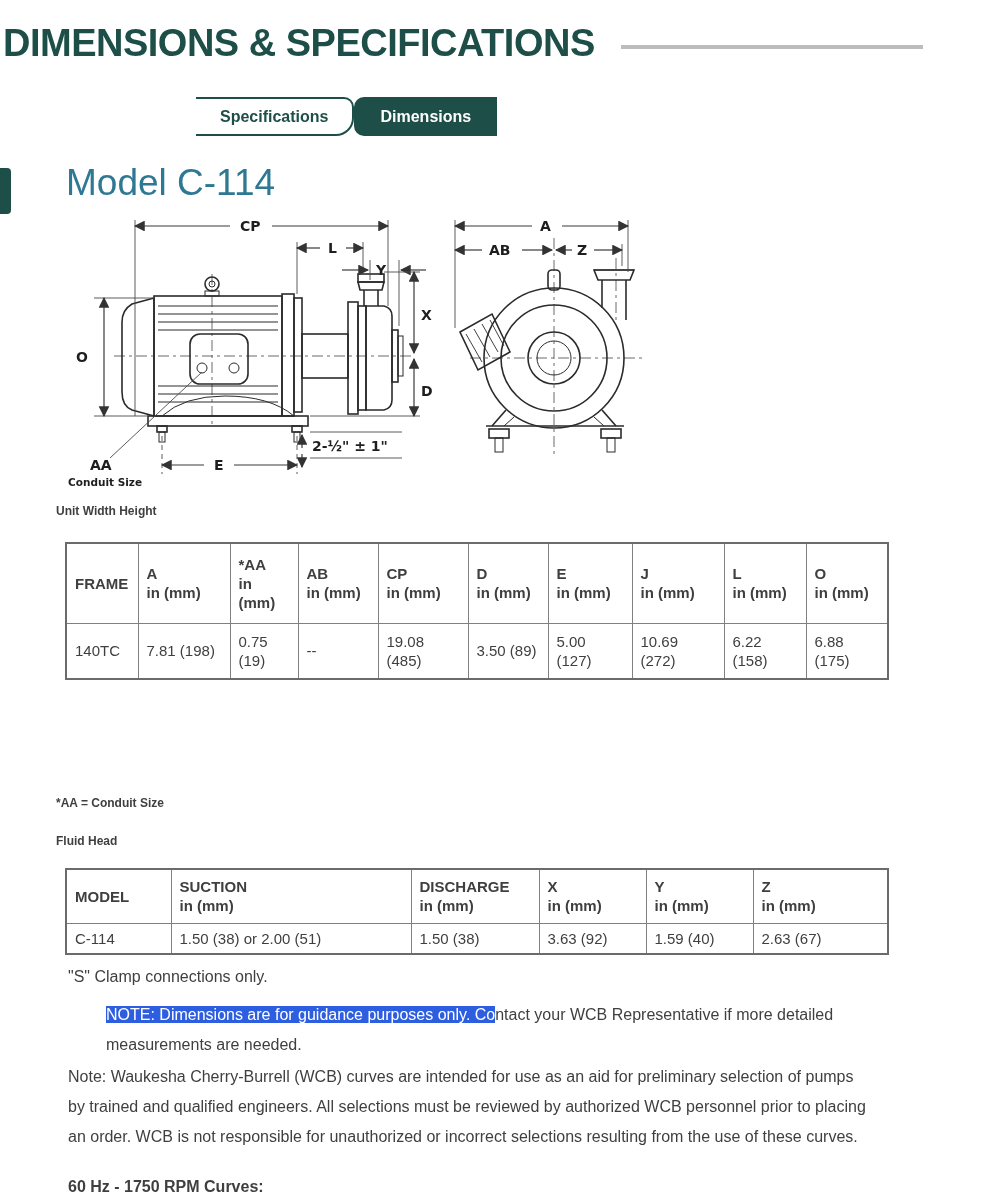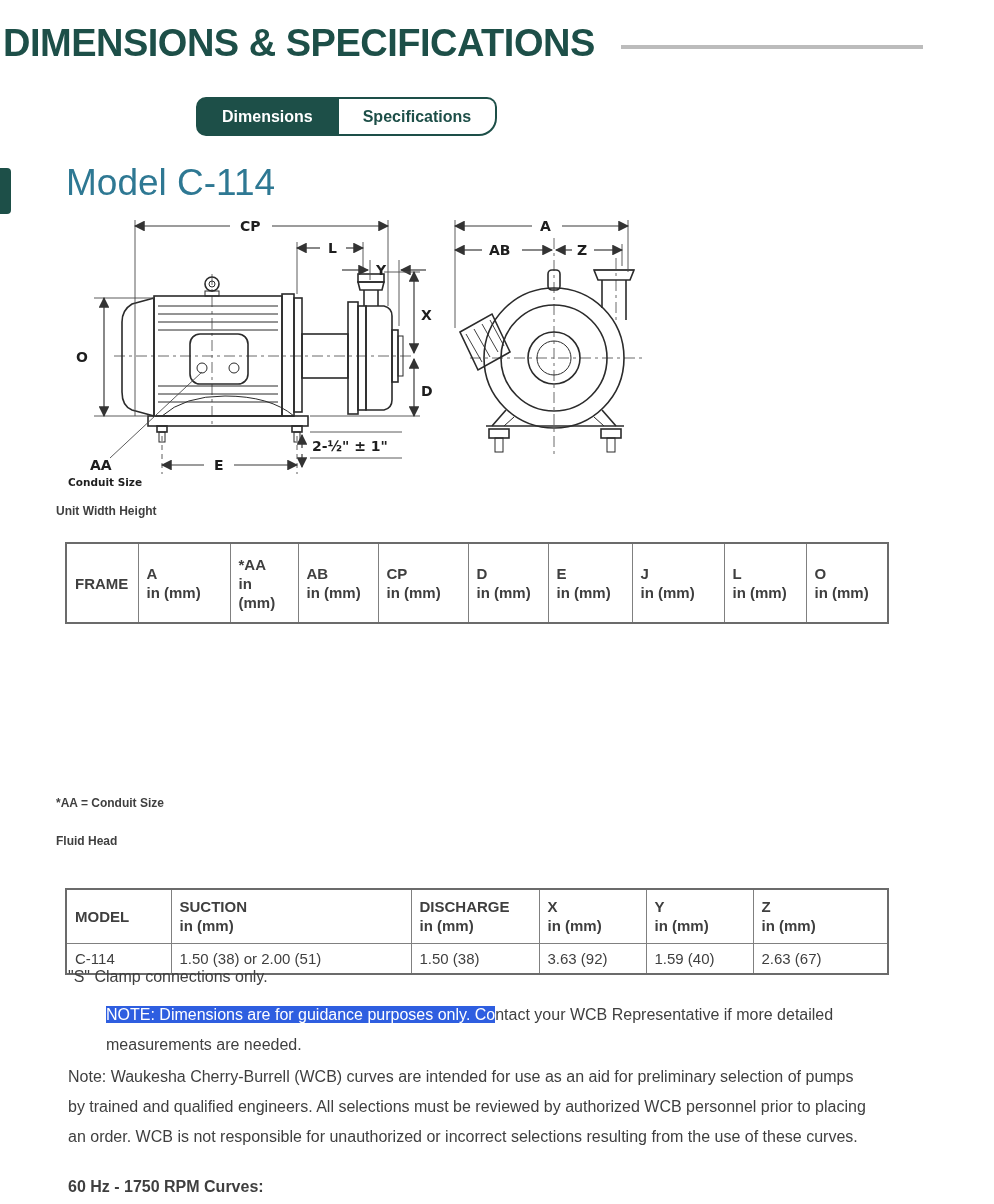--- a/index.html
+++ b/index.html
@@ -83,22 +83,22 @@
 </style>
 </head>
 <body>
 
 <div class="page-title-row">
   <span class="page-title">DIMENSIONS &amp; SPECIFICATIONS</span>
   <span class="title-rule"></span>
 </div>
 
 <div class="tabs">
+  <div class="tab tab-inactive">Specifications</div>
   <div class="tab tab-active">Dimensions</div>
-  <div class="tab tab-inactive">Specifications</div>
 </div>
 
 <div class="accent-flag"></div>
 <h2 class="model-title">Model C-114</h2>
 
 <svg class="diagram" width="670" height="292" viewBox="0 0 670 292">
   <defs>
     <marker id="arr" viewBox="0 0 10 10" refX="9" refY="5" markerWidth="9" markerHeight="9" orient="auto-start-reverse">
       <path d="M0,0 L10,5 L0,10 z" fill="#333"></path>
     </marker>
@@ -285,28 +285,46 @@
       <th><span class="th-key">AB</span><span class="th-unit">in (mm)</span></th>
       <th><span class="th-key">CP</span><span class="th-unit">in (mm)</span></th>
       <th><span class="th-key">D</span><span class="th-unit">in (mm)</span></th>
       <th><span class="th-key">E</span><span class="th-unit">in (mm)</span></th>
       <th><span class="th-key">J</span><span class="th-unit">in (mm)</span></th>
       <th><span class="th-key">L</span><span class="th-unit">in (mm)</span></th>
       <th><span class="th-key">O</span><span class="th-unit">in (mm)</span></th>
     </tr>
   </thead>
   <tbody>
+    <tr>
+      <td>140TC</td>
+      <td>7.81 (198)</td>
+      <td>0.75
+(19)</td>
+      <td>--</td>
+      <td>19.08
+(485)</td>
+      <td>3.50 (89)</td>
+      <td>5.00
+(127)</td>
+      <td>10.69
+(272)</td>
+      <td>6.22
+(158)</td>
+      <td>6.88
+(175)</td>
+    </tr>
   </tbody>
 </table>
 
 <div class="caption" style="top:796px;">*AA = Conduit Size</div>
 
 <div class="caption" style="top:834px;">Fluid Head</div>
 
-<table id="fluid-table" class="spec-table" style="top:888px;">
+<table id="fluid-table" class="spec-table" style="top:868px;">
   <colgroup>
     <col style="width:105px">
       <col style="width:240px">
       <col style="width:128px">
       <col style="width:107px">
       <col style="width:107px">
       <col style="width:135px">
   </colgroup>
   <thead>
     <tr>

